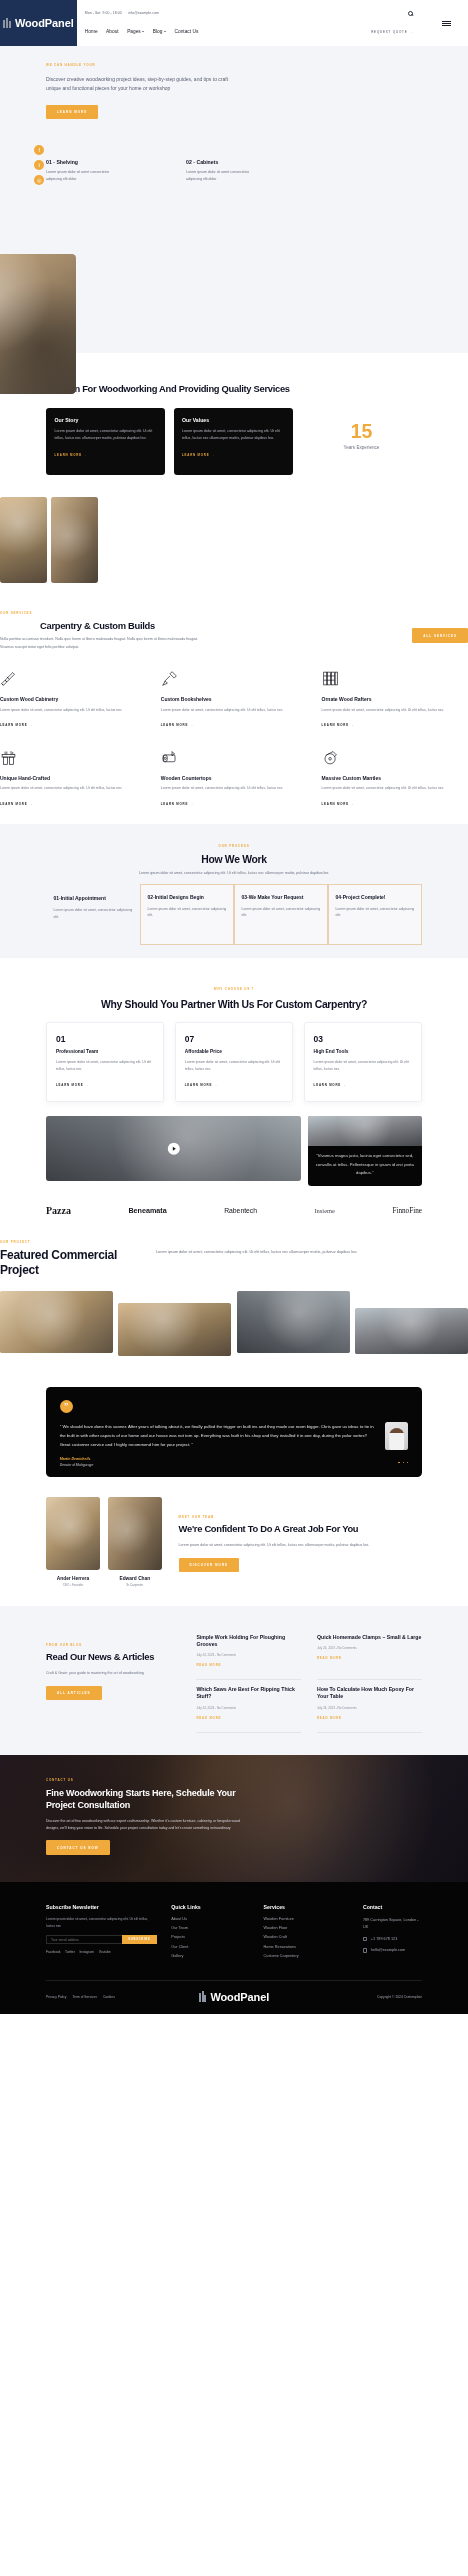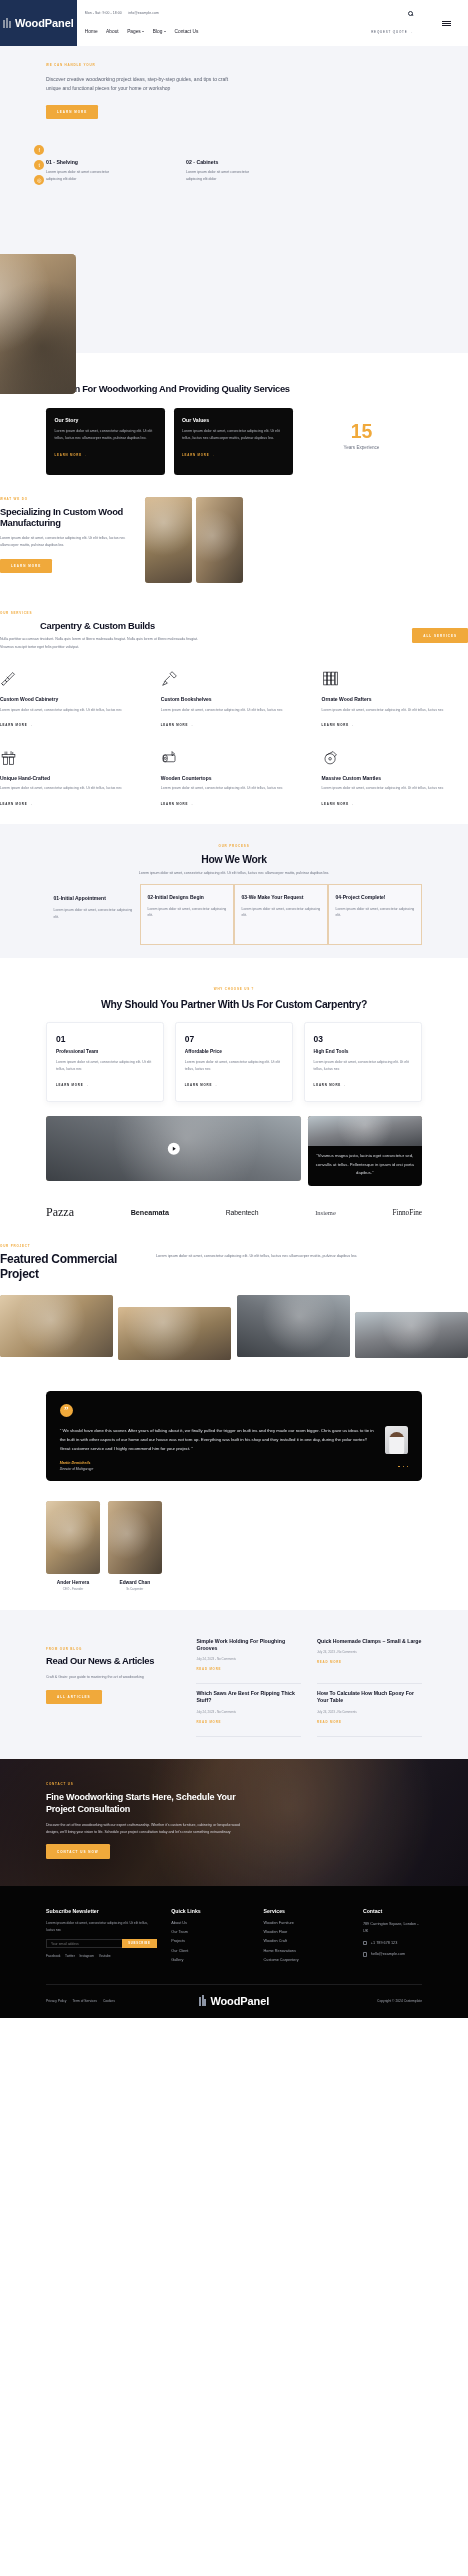--- a/index.html
+++ b/index.html
@@ -119,21 +119,21 @@
   .video{position:relative;width:255px;height:65px;border-radius:3.3px;overflow:hidden;cursor:pointer;}
   .play{position:absolute;left:50%;top:50%;transform:translate(-50%,-50%);width:12.4px;height:12.4px;border-radius:50%;background:#fff;display:flex;align-items:center;justify-content:center;}
   .play:after{content:"";border-left:3.9px solid #16171d;border-top:2.6px solid transparent;border-bottom:2.6px solid transparent;margin-left:1.3px;}
   .quote-card{flex:1;background:#060606;border-radius:3.3px;overflow:hidden;display:flex;flex-direction:column;}
   .quote-card .img{height:30px;}
   .quote-card p{color:#d6d8dd;font-size:4.2px;line-height:2.05;padding:5.9px 7.2px 7.8px;}
 
   
   .brands{display:flex;align-items:center;justify-content:space-between;padding:13px 46px 17px;}
   .brand{font-family:"Liberation Serif",serif;color:#14151b;}
-  .b1{font-size:12px;font-weight:400}
+  .b1{font-size:10px;font-weight:700}
   .b2{font-size:7.2px;font-weight:700;font-family:"Liberation Sans",sans-serif}
   .b3{font-size:6.8px;font-weight:400;font-family:"Liberation Sans",sans-serif}
   .b4{font-size:6.5px;font-weight:400;color:#4a4c55}
   .b5{font-size:7.2px;font-weight:400}
 
   
   .projects{padding:6.5px 0 15.6px;}
   .pj-head{display:flex;gap:26px;align-items:flex-start;}
   .pj-head h2{font-size:12px;font-weight:800;line-height:1.2;letter-spacing:-0.3px;margin-top:4.6px;color:#101223;width:130px;}
   .pj-head p{font-size:3.8px;line-height:2;color:#6b7180;margin-top:9.8px;flex:1;}
@@ -319,26 +319,20 @@
         </div>
         <div class="years">
           <div class="num">15</div>
           <div class="lbl">Years Experience</div>
         </div>
       </div>
     </div>
   </section>
 
   <section class="wrap spec">
-    <div class="spec-left">
-      <div class="eyebrow">WHAT WE DO</div>
-      <h2>Specializing In Custom Wood Manufacturing</h2>
-      <p>Lorem ipsum dolor sit amet, consectetur adipiscing elit. Ut elit tellus, luctus nec ullamcorper mattis, pulvinar dapibus leo.</p>
-      <button class="btn">LEARN MORE</button>
-    </div>
     <div class="spec-imgs">
       <div class="ph p2"></div>
       <div class="ph p6"></div>
     </div>
   </section>
 
   <section class="wrap services">
     <div class="svc-head">
       <div class="svc-head-l">
         <div class="eyebrow">OUR SERVICES</div>
@@ -568,20 +562,26 @@
     <div class="member">
       <div class="ph p4"></div>
       <h4>Ander Herrera</h4>
       <span>CEO - Founder</span>
     </div>
     <div class="member">
       <div class="ph p6"></div>
       <h4>Edward Chan</h4>
       <span>Sr.Carpenter</span>
     </div>
+    <div class="team-txt">
+      <div class="eyebrow">MEET OUR TEAM</div>
+      <h2>We're Confident To Do A Great Job For You</h2>
+      <p>Lorem ipsum dolor sit amet, consectetur adipiscing elit. Ut elit tellus, luctus nec ullamcorper mattis, pulvinar dapibus leo.</p>
+      <button class="btn">DISCOVER MORE</button>
+    </div>
   </section>
 
   <section class="blog">
     <div class="wrap blog-inner">
       <div class="blog-left">
         <div class="eyebrow">FROM OUR BLOG</div>
         <h2>Read Our News &amp; Articles</h2>
         <p>Craft &amp; Grain: your guide to mastering the art of woodworking</p>
         <button class="btn">ALL ARTICLES</button>
       </div>

